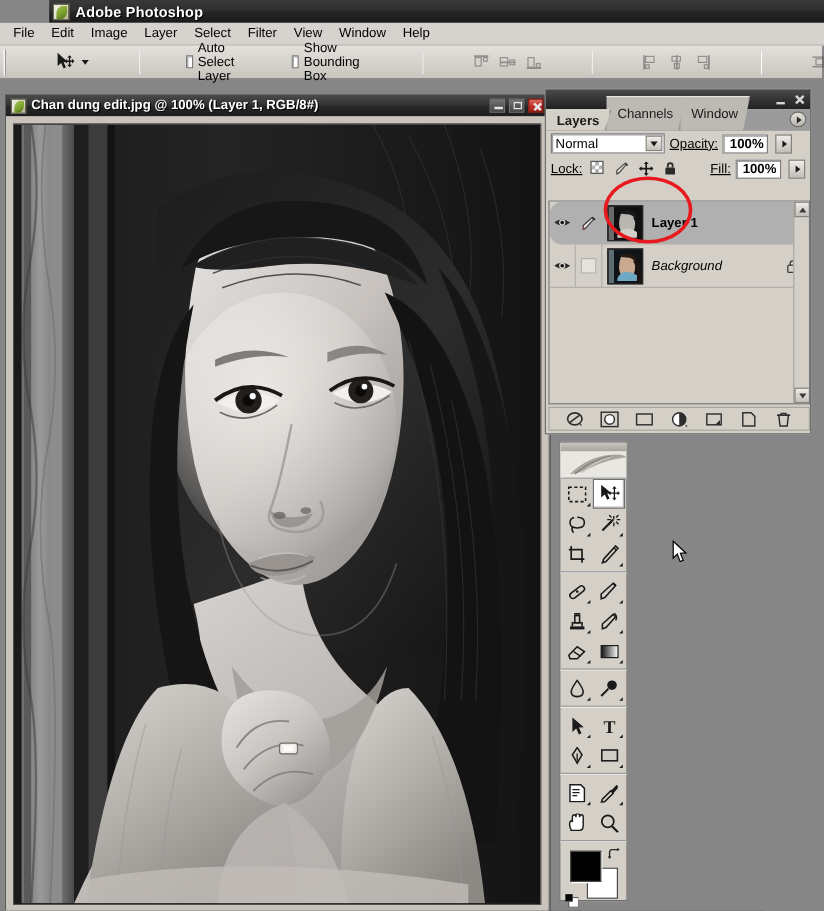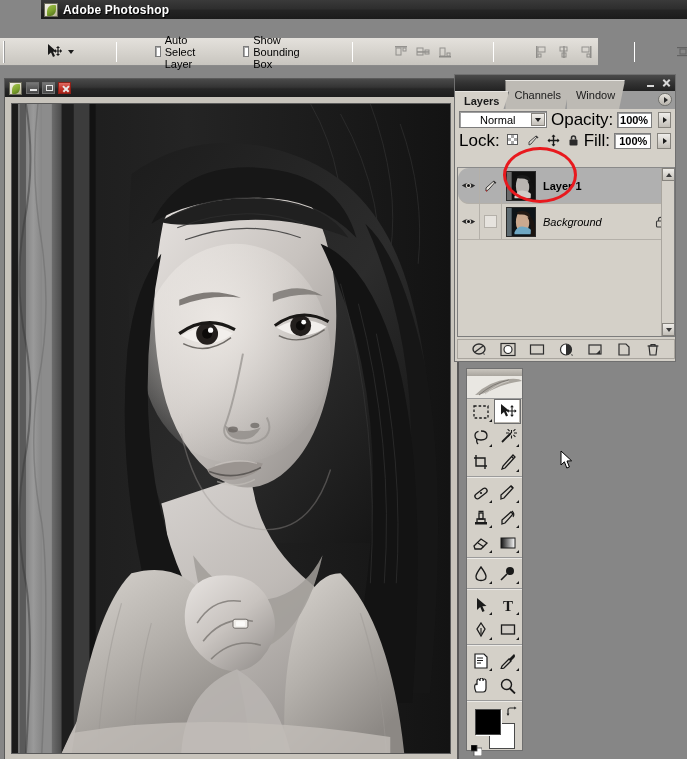--- a/index.html
+++ b/index.html
@@ -39,21 +39,21 @@
     position:absolute;left:0;top:19px;width:687px;height:19px;
     background:#d6d3ce;border-bottom:1px solid #bfbcb6;
     display:flex;align-items:center;padding-left:4px;box-sizing:border-box;
   }
   .menu-item{
     padding:2px 7px;font-size:11px;color:#000;cursor:default;line-height:13px;
   }
 
   
   .optionsbar{
-    position:absolute;left:0;top:38px;width:598px;height:28px;
+    position:absolute;left:0;top:38px;width:685px;height:28px;
     background:linear-gradient(to bottom,#e4e1dc 0%,#d5d2cc 55%,#c8c5bf 100%);
     border-bottom:1px solid #8a8a8a;
     display:flex;align-items:center;box-sizing:border-box;gap:32px;
   }
   .grip{
     width:6px;height:22px;margin-left:3px;margin-right:4px;
     background-image:repeating-linear-gradient(to bottom,#fff 0 1px,#9a9a9a 1px 2px,transparent 2px 4px);
     background-size:100% 4px;background-position:1px 2px;
     border-left:1px solid #fff;border-right:1px solid #9a9a9a;box-sizing:border-box;
   }
@@ -163,32 +163,32 @@
   .ptab-menu:after{
     content:"";width:0;height:0;border-top:3.5px solid transparent;
     border-bottom:3.5px solid transparent;border-left:4px solid #2a2a2a;margin-left:1px;
   }
   .pal-row{
     display:flex;align-items:center;height:21px;padding:0 4px;box-sizing:border-box;gap:4px;
   }
   .mode-select{
     width:95px;height:17px;background:#fff;border:1px solid #7c7c7c;
     box-shadow:inset 1px 1px 0 #9f9f9f;box-sizing:border-box;
-    display:flex;align-items:center;padding-left:20px;font-size:11px;position:relative;
+    display:flex;align-items:center;padding-left:3px;font-size:11px;position:relative;
   }
   .sel-arrow{
     position:absolute;right:1px;top:1px;width:14px;height:13px;
     background:linear-gradient(to bottom,#f0eeea,#c4c0b9);border:1px solid #86837d;
     box-sizing:border-box;display:flex;align-items:center;justify-content:center;
   }
   .sel-arrow:after{
     content:"";width:0;height:0;border-left:3.5px solid transparent;
     border-right:3.5px solid transparent;border-top:4px solid #1a1a1a;
   }
-  .lbl{font-size:17px;color:#000;}
+  .lbl{font-size:11px;color:#000;text-decoration:underline;}
   .numfield{
     width:38px;height:16px;background:#fff;border:1px solid #7c7c7c;
     box-shadow:inset 1px 1px 0 #a0a0a0;box-sizing:border-box;
     font-size:11px;display:flex;align-items:center;justify-content:flex-end;padding-right:3px;font-weight:bold;
   }
   .spin{
     width:14px;height:16px;background:linear-gradient(to bottom,#efedea,#c2beb7);
     border:1px solid #86837d;box-sizing:border-box;margin-left:2px;
     display:flex;align-items:center;justify-content:center;
   }
@@ -307,20 +307,31 @@
 </head>
 <body>
 
 <div id="app">
 
   <div class="titlebar">
     <div class="ps-logo"></div>
     <div class="app-title">Adobe Photoshop</div>
   </div>
 
+  <div class="menubar">
+    <div class="menu-item">File</div>
+    <div class="menu-item">Edit</div>
+    <div class="menu-item">Image</div>
+    <div class="menu-item">Layer</div>
+    <div class="menu-item">Select</div>
+    <div class="menu-item">Filter</div>
+    <div class="menu-item">View</div>
+    <div class="menu-item">Window</div>
+    <div class="menu-item">Help</div>
+  </div>
 
   <div class="optionsbar">
     <div class="grip"></div>
 
     <div class="opt-tool">
       <div class="opt-tool-icon">
         <svg width="18" height="18" viewBox="0 0 18 18">
           <path d="M3 1 L3 12 L6 9.5 L8 14 L10 13 L8 8.8 L11.5 8.6 Z" fill="#1a1a1a"></path>
           <path d="M13 4 L13 12 M9.5 8 L16.5 8" stroke="#1a1a1a" stroke-width="1.2"></path>
           <path d="M13 3 l2 2 h-4 z M13 13 l2 -2 h-4 z M9 8 l2 -2 v4 z M17 8 l-2 -2 v4 z" fill="#1a1a1a"></path>
@@ -442,20 +453,21 @@
           </svg>
       </div>
     </div>
 
     <div class="vsep" style="margin-left:6px;"></div>
   </div>
 
   <div class="docwin">
     <div class="doc-titlebar">
       <div class="doc-icon"></div>
+      <div class="doc-title">Chan dung edit.jpg @ 100% (Layer 1, RGB/8#)</div>
       <div class="wbtns">
         <div class="wbtn min">
             <i></i>
           </div>
         <div class="wbtn max">
             <i></i>
           </div>
         <div class="wbtn close">
             <i class="a"></i>
             <i class="b"></i>

